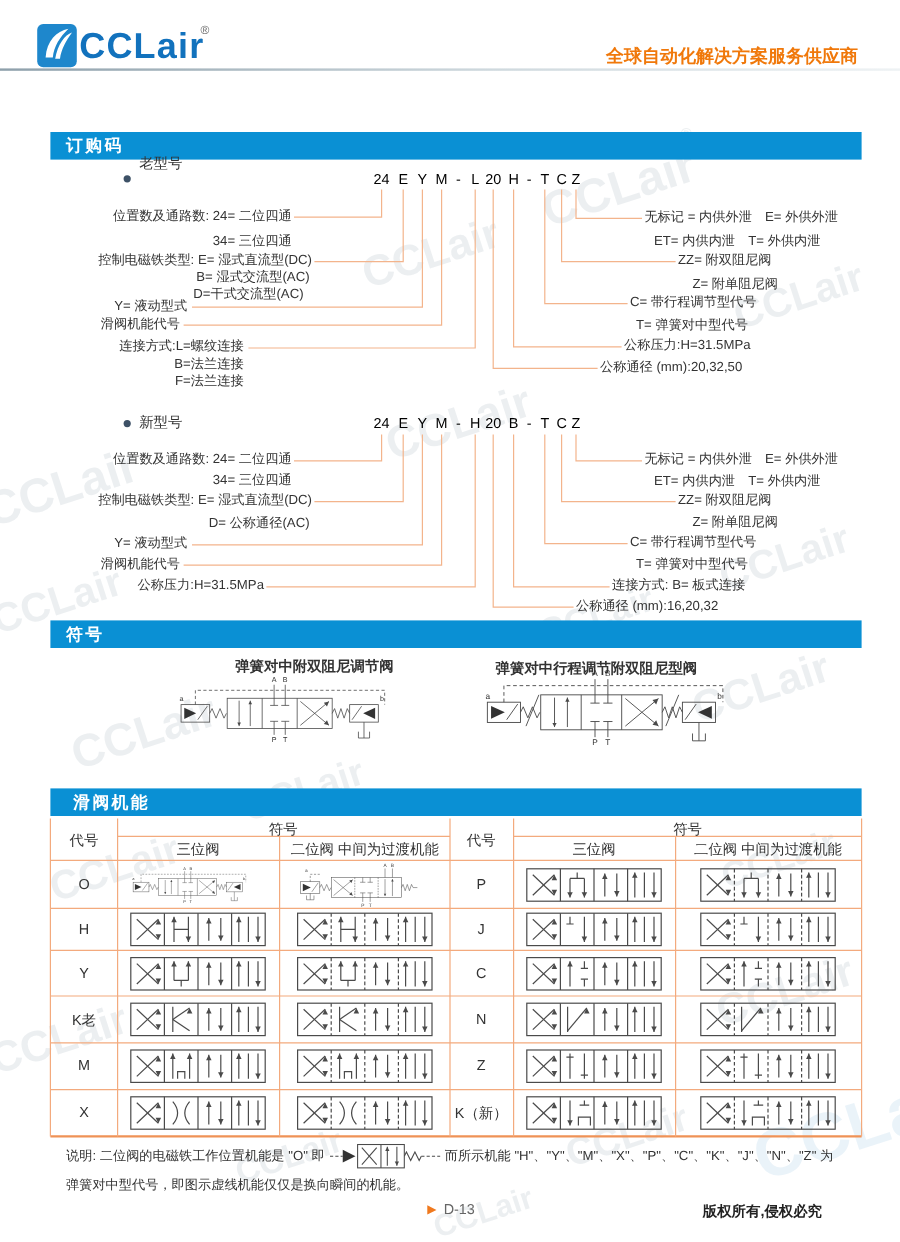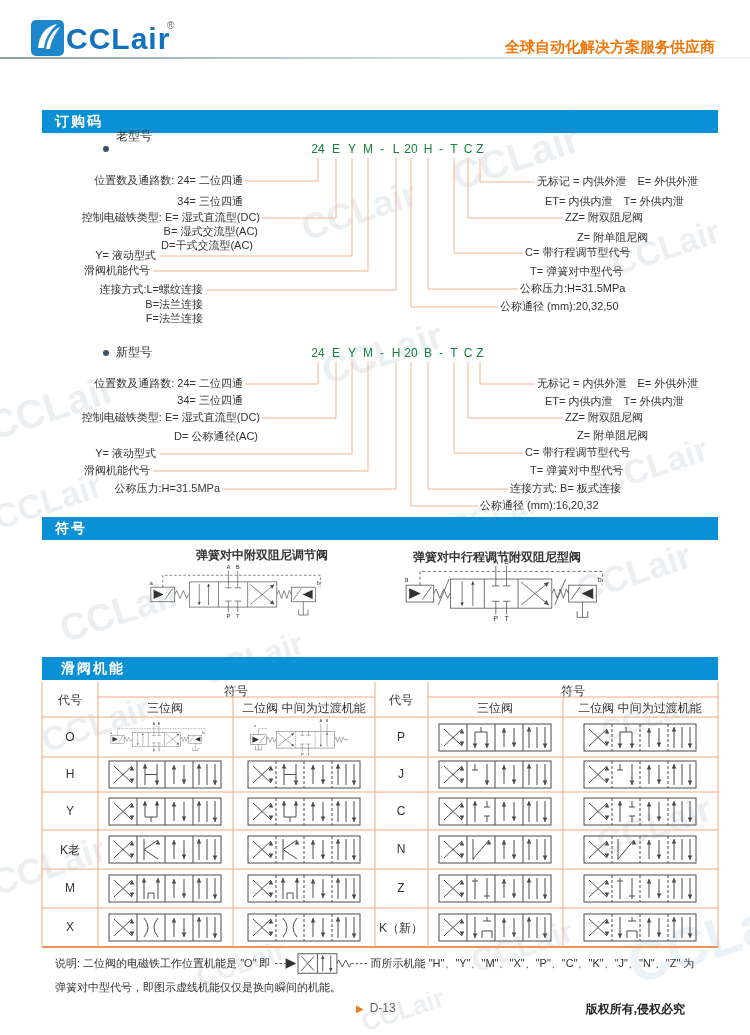--- a/index.html
+++ b/index.html
@@ -6,21 +6,21 @@
   .page{position:relative;width:750px;height:1035px;background:#fff;overflow:hidden;
         font-family:"Liberation Sans","DejaVu Sans",sans-serif;color:#333;}
   .abs{position:absolute;}
   .wm{position:absolute;color:rgba(130,148,160,0.15);font-weight:bold;white-space:nowrap;
       transform:rotate(-18deg);pointer-events:none;z-index:0;}
   .wmr{transform:none;}
   .overlay{position:absolute;left:0;top:0;z-index:1;pointer-events:none;}
   .z2{z-index:2;}
   .lbl{position:absolute;font-size:11px;line-height:13px;white-space:nowrap;color:#333;z-index:2;}
   .lblr{text-align:right;}
-  .cchar{position:absolute;font-size:12px;color:#15803d;transform:translateX(-50%);z-index:2;white-space:nowrap;}
+  .cchar{position:absolute;font-size:12px;color:#000000;transform:translateX(-50%);z-index:2;white-space:nowrap;}
   .bar{position:absolute;left:42px;width:676px;height:23px;background:#0a90d4;color:#fff;
        font-size:14px;font-weight:bold;line-height:23px;padding-left:13px;box-sizing:border-box;
        letter-spacing:2px;z-index:2;}
   .bullet{position:absolute;width:6px;height:6px;border-radius:50%;background:#3d5166;z-index:2;}
   .mlabel{position:absolute;font-size:12px;color:#333;z-index:2;}
   .brand{position:absolute;left:66px;top:22px;font-size:30px;font-weight:bold;color:#1272bd;z-index:2;letter-spacing:1px;}
   .brand-reg{position:absolute;left:167px;top:20px;font-size:10px;color:#666;z-index:2;}
   .tagline{position:absolute;right:35px;top:38px;font-size:15px;font-weight:bold;color:#f0780a;z-index:2;}
   .hline{position:absolute;left:0;top:57px;width:750px;height:2px;
          background:linear-gradient(to right,#8ea0ab,#cfd9de 55%,#eef2f4);z-index:2;}

